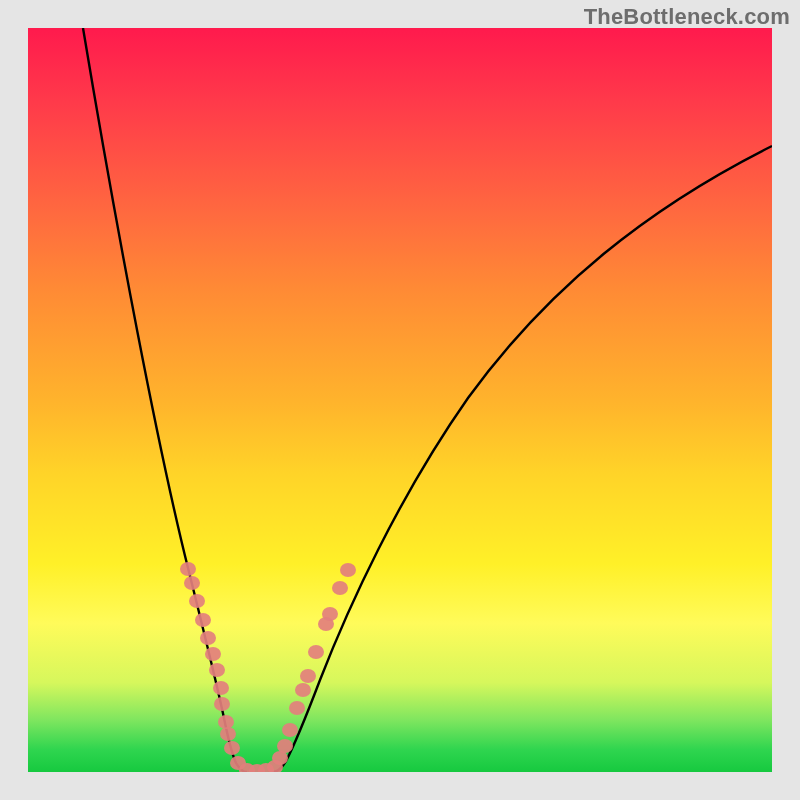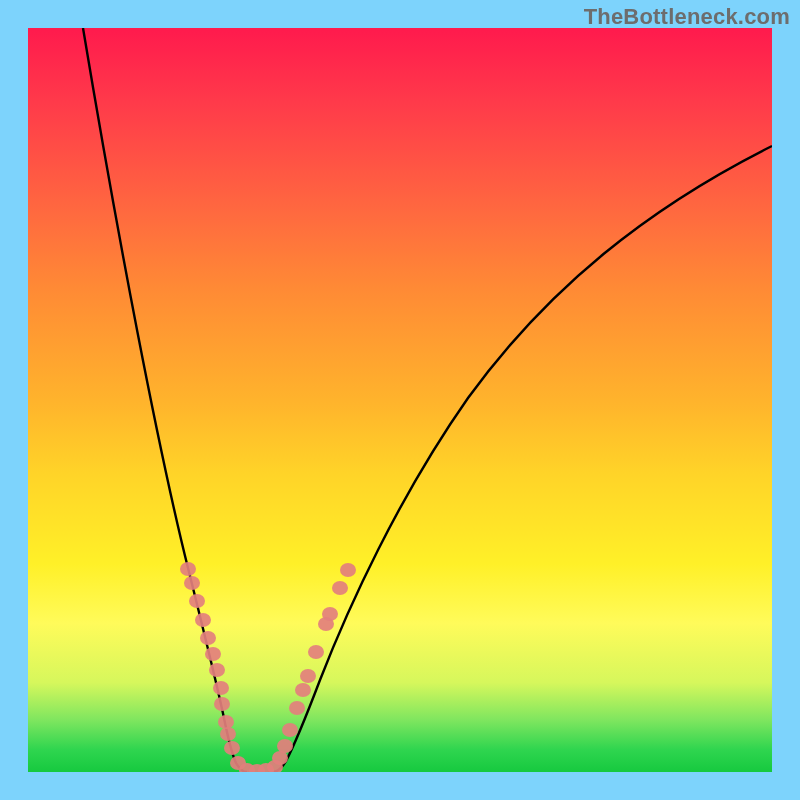--- a/index.html
+++ b/index.html
@@ -7,21 +7,21 @@
     padding: 0;
     width: 800px;
     height: 800px;
     background: #000;
     overflow: hidden;
   }
   .stage {
     position: relative;
     width: 800px;
     height: 800px;
-    background: #7dd3fc;
+    background: #e5e5e5;
   }
   .plot {
     position: absolute;
     left: 28px;
     top: 28px;
     width: 744px;
     height: 744px;
     overflow: hidden;
   }
   .gradient {

